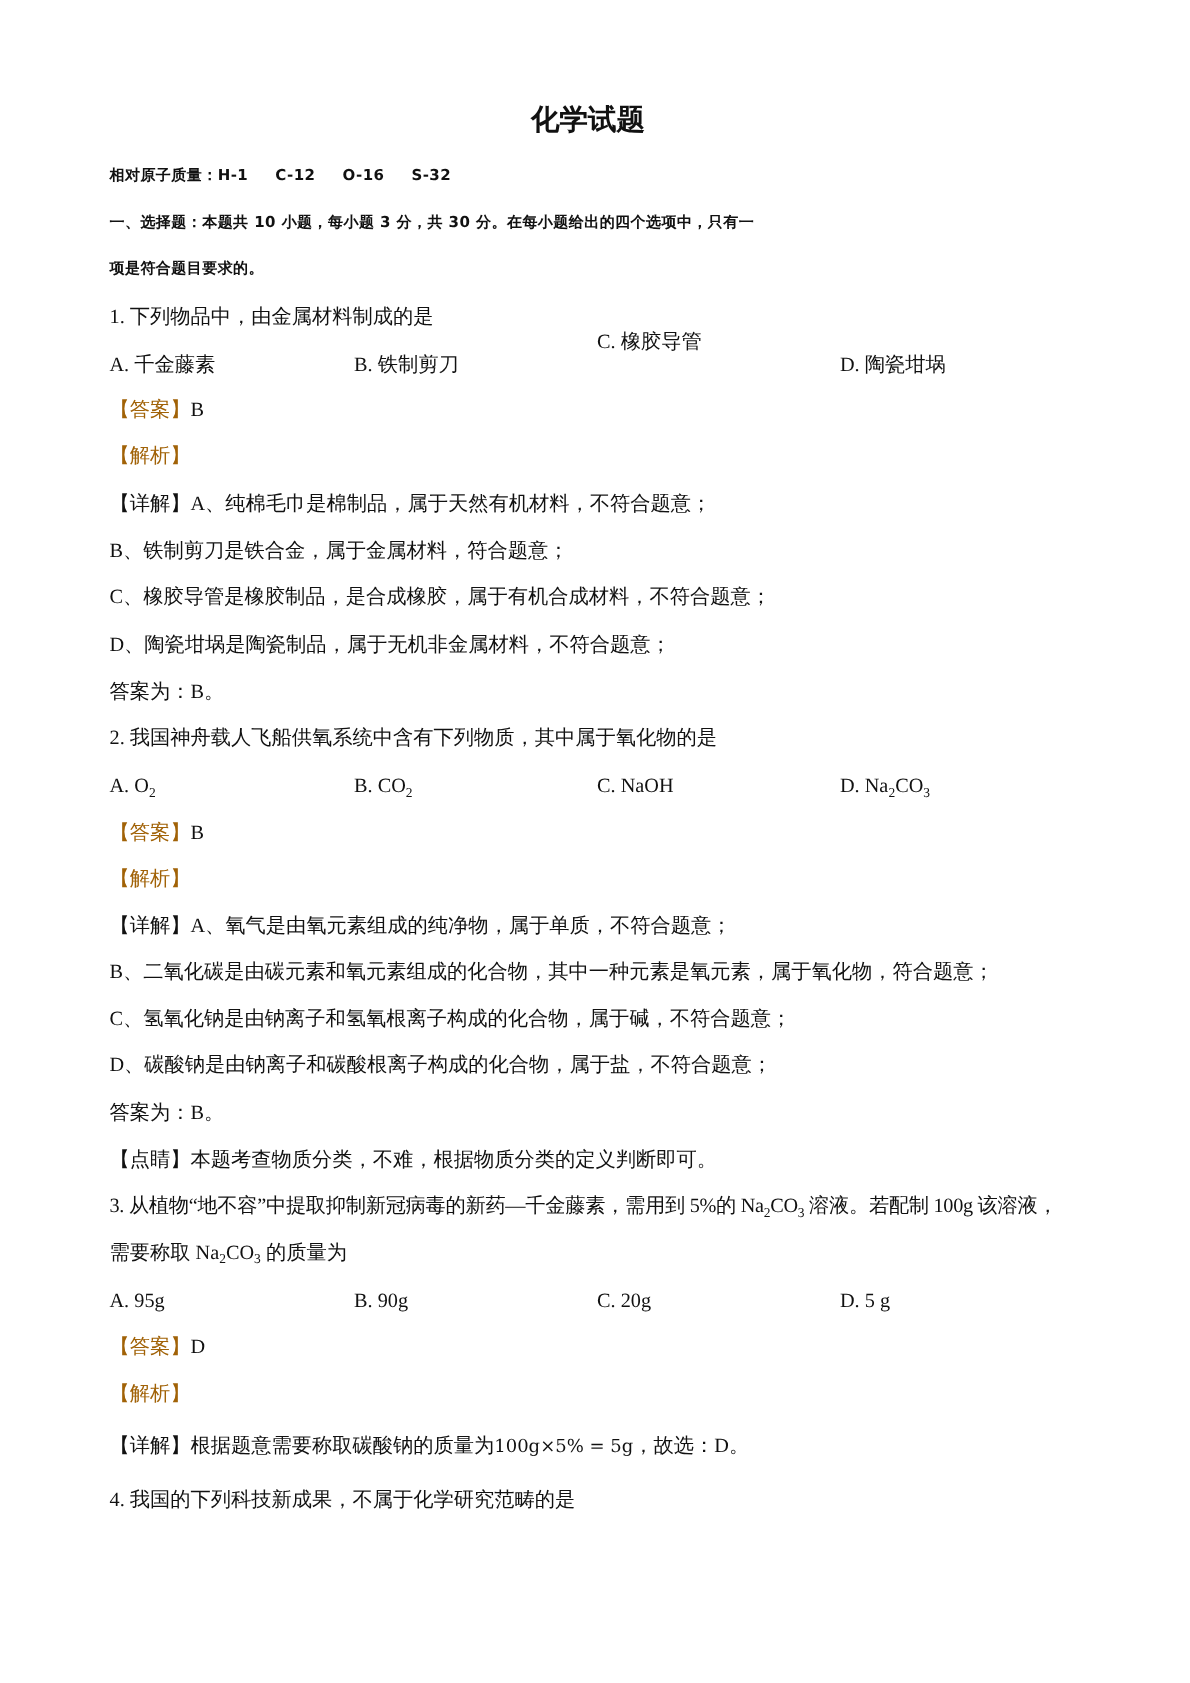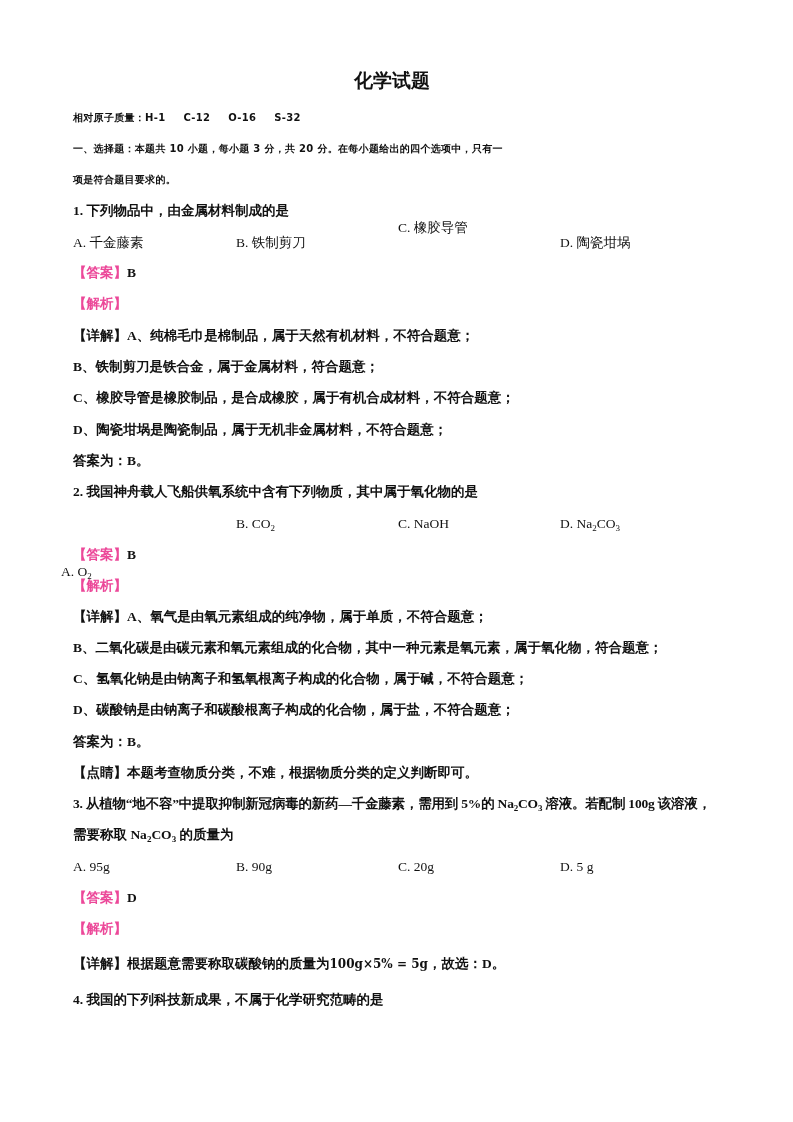--- a/index.html
+++ b/index.html
@@ -1,38 +1,38 @@
 <!DOCTYPE html>
 <html><head>
 <meta charset="utf-8">
 <style>
   html, body { margin: 0; padding: 0; background: #ffffff; }
   body { width: 793px; height: 1122px; position: relative; overflow: hidden;
          font-family: "Liberation Serif", "DejaVu Serif", serif; color: #111; }
-  .line { position: absolute; left: 73px; white-space: nowrap; font-size: 13.5px; line-height: 18px; font-weight: bold; }
+  .line { position: absolute; left: 73px; white-space: nowrap; font-size: 13.5px; line-height: 18px; }
   .bold { font-weight: bold; font-family: "Liberation Serif", "DejaVu Sans", serif; }
   .title { position: absolute; left: 0; width: 784px; text-align: center; top: 68px;
            font-size: 19px; font-weight: bold; font-family: "DejaVu Sans", sans-serif; line-height: 24px; }
   .sec { font-size: 10px; font-weight: bold; font-family: "DejaVu Sans", sans-serif; letter-spacing: 0.3px; }
-  .tag { color: #ec4899; }
+  .tag { color: #a16207; }
   .opt { position: absolute; white-space: nowrap; font-size: 13.5px; line-height: 18px; }
   sub { font-size: 9px; vertical-align: -3px; line-height: 0; }
   .math { font-family: "DejaVu Serif", serif; font-size: 12px; }
   .gap { display: inline-block; width: 18px; }
 </style>
 </head>
 <body>
 
 <div class="title">化学试题</div>
 
 <div class="line bold sec" style="top:109px;">
   <span>相对原子质量：</span><span>H-1</span><span class="gap"></span><span>C-12</span><span class="gap"></span><span>O-16</span><span class="gap"></span><span>S-32</span>
 </div>
 
-<div class="line sec" style="top:140px;">一、选择题：本题共 10 小题，每小题 3 分，共 20 分。在每小题给出的四个选项中，只有一</div>
+<div class="line sec" style="top:140px;">一、选择题：本题共 10 小题，每小题 3 分，共 30 分。在每小题给出的四个选项中，只有一</div>
 <div class="line sec" style="top:171px;">项是符合题目要求的。</div>
 
 <div class="line" style="top:202px;">
   <span>1.</span>
   <span>下列物品中，由金属材料制成的是</span>
 </div>
 <div class="opt" style="left:73px; top:234px;"><span>A.</span> <span>千金藤素</span></div>
 <div class="opt" style="left:236px; top:234px;"><span>B.</span> <span>铁制剪刀</span></div>
 <div class="opt" style="left:398px; top:219px;"><span>C.</span> <span>橡胶导管</span></div>
 <div class="opt" style="left:560px; top:234px;"><span>D.</span> <span>陶瓷坩埚</span></div>
@@ -42,21 +42,21 @@
 <div class="line" style="top:327px;"><span>【详解】</span><span>A、纯棉毛巾是棉制品，属于天然有机材料，不符合题意；</span></div>
 <div class="line" style="top:358px;">B、铁制剪刀是铁合金，属于金属材料，符合题意；</div>
 <div class="line" style="top:389px;">C、橡胶导管是橡胶制品，是合成橡胶，属于有机合成材料，不符合题意；</div>
 <div class="line" style="top:421px;">D、陶瓷坩埚是陶瓷制品，属于无机非金属材料，不符合题意；</div>
 <div class="line" style="top:452px;">答案为：B。</div>
 
 <div class="line" style="top:483px;">
   <span>2.</span>
   <span>我国神舟载人飞船供氧系统中含有下列物质，其中属于氧化物的是</span>
 </div>
-<div class="opt" style="left:61px; top:515px;margin-top:48px;"><span>A.</span> <span>O</span><sub>2</sub></div>
+<div class="opt" style="left:73px; top:515px;"><span>A.</span> <span>O</span><sub>2</sub></div>
 <div class="opt" style="left:236px; top:515px;"><span>B.</span> <span>CO</span><sub>2</sub></div>
 <div class="opt" style="left:398px; top:515px;"><span>C.</span> <span>NaOH</span></div>
 <div class="opt" style="left:560px; top:515px;"><span>D.</span> <span>Na</span><sub>2</sub><span>CO</span><sub>3</sub></div>
 
 <div class="line" style="top:546px;"><span class="tag">【答案】</span><span>B</span></div>
 <div class="line tag" style="top:577px;">【解析】</div>
 <div class="line" style="top:608px;"><span>【详解】</span><span>A、氧气是由氧元素组成的纯净物，属于单质，不符合题意；</span></div>
 <div class="line" style="top:639px;">B、二氧化碳是由碳元素和氧元素组成的化合物，其中一种元素是氧元素，属于氧化物，符合题意；</div>
 <div class="line" style="top:670px;">C、氢氧化钠是由钠离子和氢氧根离子构成的化合物，属于碱，不符合题意；</div>
 <div class="line" style="top:701px;">D、碳酸钠是由钠离子和碳酸根离子构成的化合物，属于盐，不符合题意；</div>

